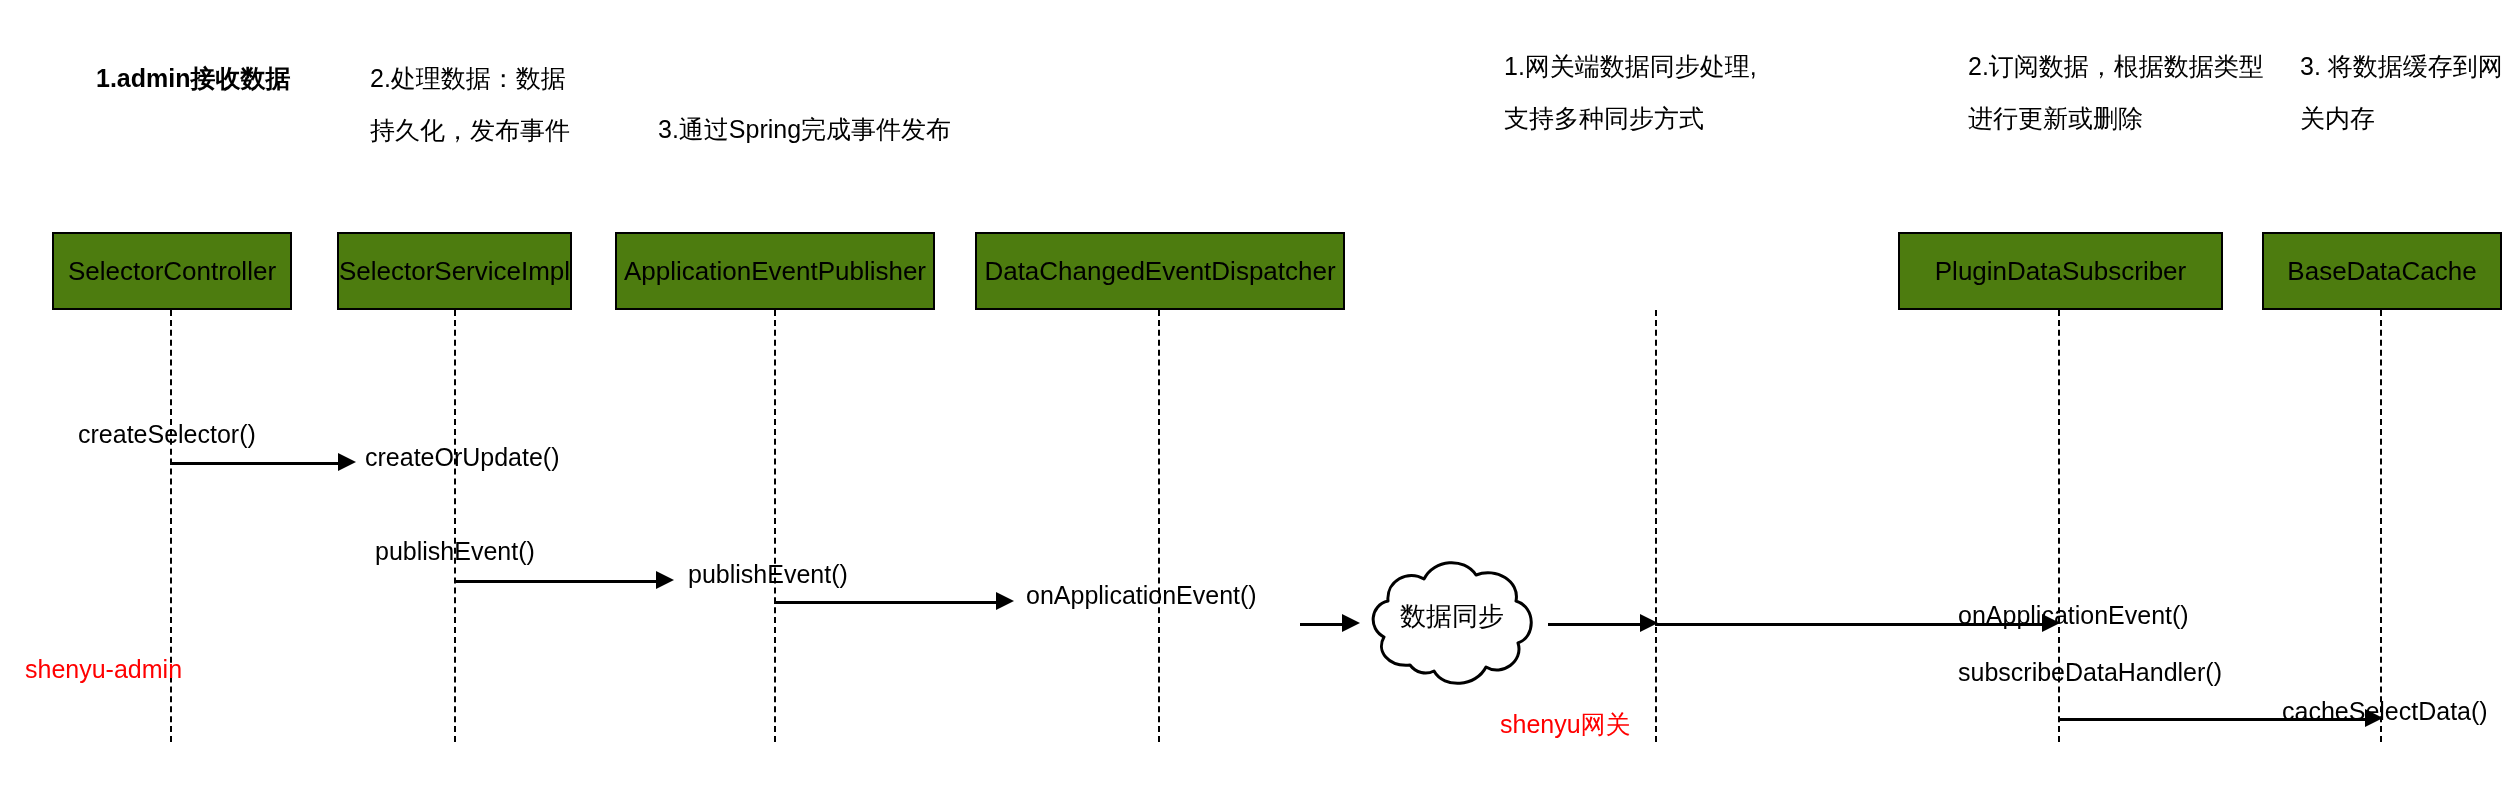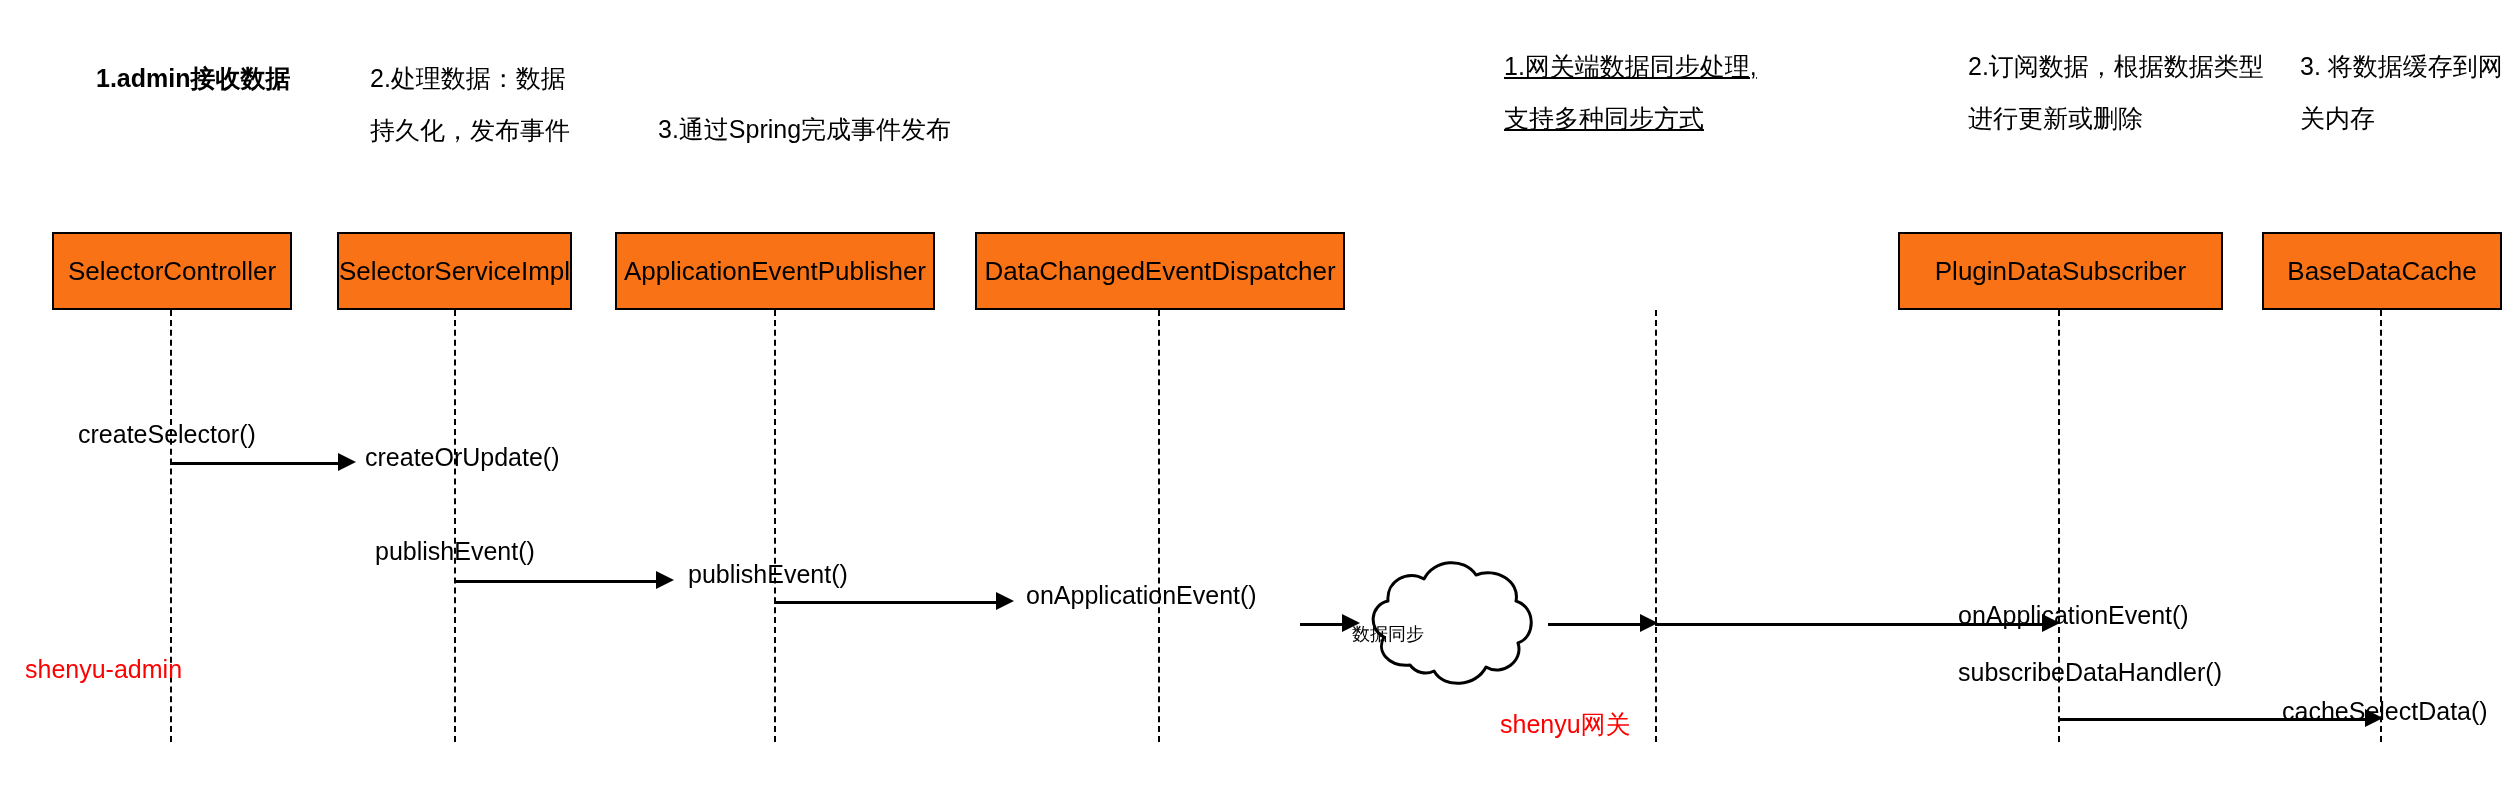--- a/index.html
+++ b/index.html
@@ -3,50 +3,50 @@
 <meta charset="utf-8">
 <style>
   html,body{margin:0;padding:0;background:#ffffff;}
   body{width:2509px;height:810px;position:relative;overflow:hidden;
        font-family:"Liberation Sans","DejaVu Sans",sans-serif;color:#000;}
   #stage{position:absolute;left:0;top:0;width:2509px;height:810px;}
 
   .note{position:absolute;font-size:25px;line-height:52px;color:#000;
         white-space:pre-line;text-align:left;letter-spacing:0px;}
 
-  .pbox{position:absolute;border:2px solid #000;background:#f97316;
+  .pbox{position:absolute;border:2px solid #000;background:#4d7c0f;
         display:flex;align-items:center;justify-content:center;
         font-size:26px;color:#000;box-sizing:border-box;}
 
   .lifeline{position:absolute;width:0;border-left:2px dashed #000;}
 
   .msg{position:absolute;font-size:25px;color:#000;white-space:nowrap;}
 
   .arrow{position:absolute;height:0;}
   .arrow .shaft{position:absolute;left:0;top:0;height:0;border-top:3px solid #000;}
   .arrow .head{position:absolute;top:-9px;width:0;height:0;
         border-top:9px solid transparent;border-bottom:9px solid transparent;
         border-left:18px solid #000;}
 
   .redlbl{position:absolute;font-size:25px;white-space:nowrap;}
 
   .cloudwrap{position:absolute;}
   .cloudwrap svg{display:block;}
-  .cloudtext{position:absolute;width:100%;text-align:left;font-size:18px;color:#000;margin-top:23px;}
+  .cloudtext{position:absolute;width:100%;text-align:center;font-size:26px;color:#000;}
 </style>
 </head>
 <body>
 
 <div id="stage">
 
   <div class="note" style="left:96px;top:52px;width:210px;font-weight:bold;">1.admin接收数据</div>
   <div class="note" style="left:370px;top:52px;width:230px;">2.处理数据：数据
 持久化，发布事件</div>
   <div class="note" style="left:620px;top:103px;width:330px;margin-left:38px;">3.通过Spring完成事件发布</div>
-  <div class="note" style="left:1504px;top:40px;width:300px;text-decoration:underline;">1.网关端数据同步处理,
+  <div class="note" style="left:1504px;top:40px;width:300px;">1.网关端数据同步处理,
 支持多种同步方式</div>
   <div class="note" style="left:1928px;top:40px;width:310px;margin-left:40px;">2.订阅数据，根据数据类型
 进行更新或删除</div>
   <div class="note" style="left:2300px;top:40px;width:220px;">3. 将数据缓存到网
 关内存</div>
 
   <div class="pbox" style="left:52px;top:232px;width:240px;height:78px;">SelectorController</div>
   <div class="pbox" style="left:337px;top:232px;width:235px;height:78px;">SelectorServiceImpl</div>
   <div class="pbox" style="left:615px;top:232px;width:320px;height:78px;">ApplicationEventPublisher</div>
   <div class="pbox" style="left:975px;top:232px;width:370px;height:78px;">DataChangedEventDispatcher</div>

